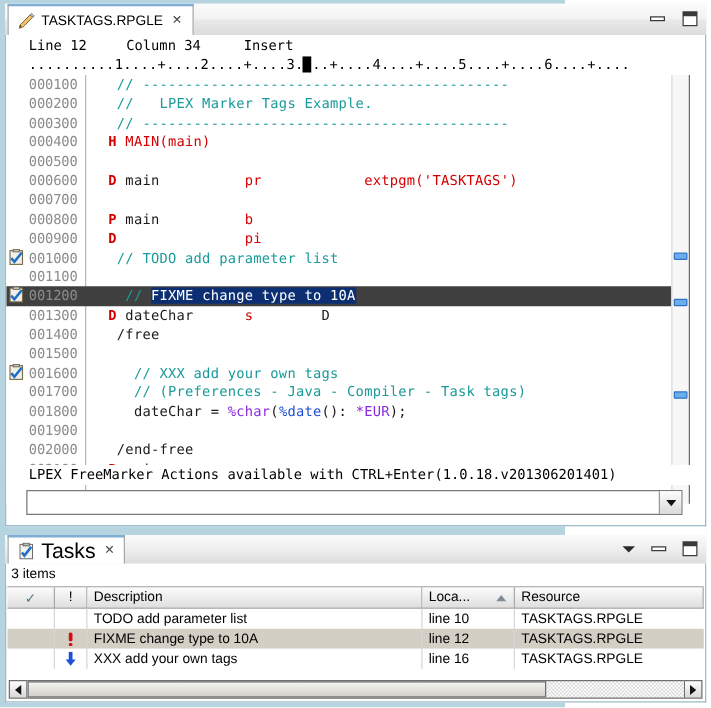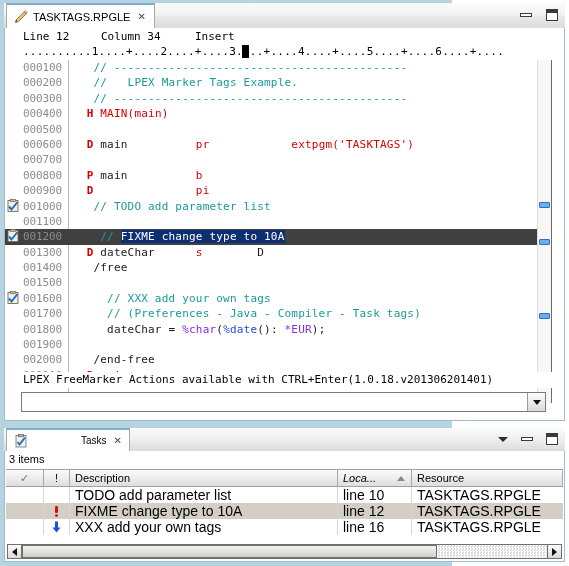--- a/index.html
+++ b/index.html
@@ -193,21 +193,21 @@
   }
   .tk-tab {
     position: absolute; left: 2px; top: 0; height: 23px;
     display: flex; align-items: center; gap: 5px;
     padding: 0 7px;
     background: #ffffff;
     border: 1px solid #a8a8a8; border-bottom: none;
     border-top: 2px solid #7faed4;
     box-sizing: border-box;
   }
-  .tk-tab-label { font-size: 10px; color: #000; margin-left: 48px; }
+  .tk-tab-label { font-size: 17px; color: #000; }
   .tv-btns {
     position: absolute; right: 6px; top: 4px;
     display: flex; align-items: center; gap: 11px;
   }
   .tv-menu {
     width: 12px; height: 12px; position: relative; cursor: pointer;
   }
   .tv-menu::after {
     content:""; position:absolute; left:1px; top:4px;
     width:0;height:0;border-left:5px solid transparent;
@@ -234,30 +234,30 @@
     border-right: 1px solid #a8a8a8;
     border-bottom: 1px solid #a0a0a0;
     font-size: 11px; color: #000;
     display: flex; align-items: center;
     padding-left: 5px; box-sizing: border-box;
     overflow: hidden; white-space: nowrap;
   }
   .th.c-check { width: 38px; justify-content: center; padding-left: 0; }
   .th.c-pri   { width: 26px; justify-content: center; padding-left: 0; }
   .th.c-desc  { width: 268px; }
-  .th.c-loc   { width: 74px; justify-content: space-between; padding-right: 6px; font-style: italic; }
+  .th.c-loc   { width: 74px; justify-content: space-between; padding-right: 6px; }
   .th.c-res   { flex: 1; }
   .sort-asc {
     width:0;height:0;border-left:4px solid transparent;
     border-right:4px solid transparent;border-bottom:5px solid #7e8c99;
   }
   .tr { display: flex; height: 16px; background: #ffffff; }
   .tr.selected { background: #d4cfc4; }
   .td {
-    font-size: 14px; color: #000; display: flex; align-items: center;
+    font-size: 11px; color: #000; display: flex; align-items: center;
     box-sizing: border-box; white-space: nowrap; overflow: hidden;
     border-right: 1px solid #d6d6d6;
     padding-left: 5px;
   }
   .td.c-check { width: 38px; }
   .td.c-pri   { width: 26px; justify-content: center; padding-left: 0; }
   .td.c-desc  { width: 268px; }
   .td.c-loc   { width: 74px; }
   .td.c-res   { flex: 1; border-right: none; }
 

